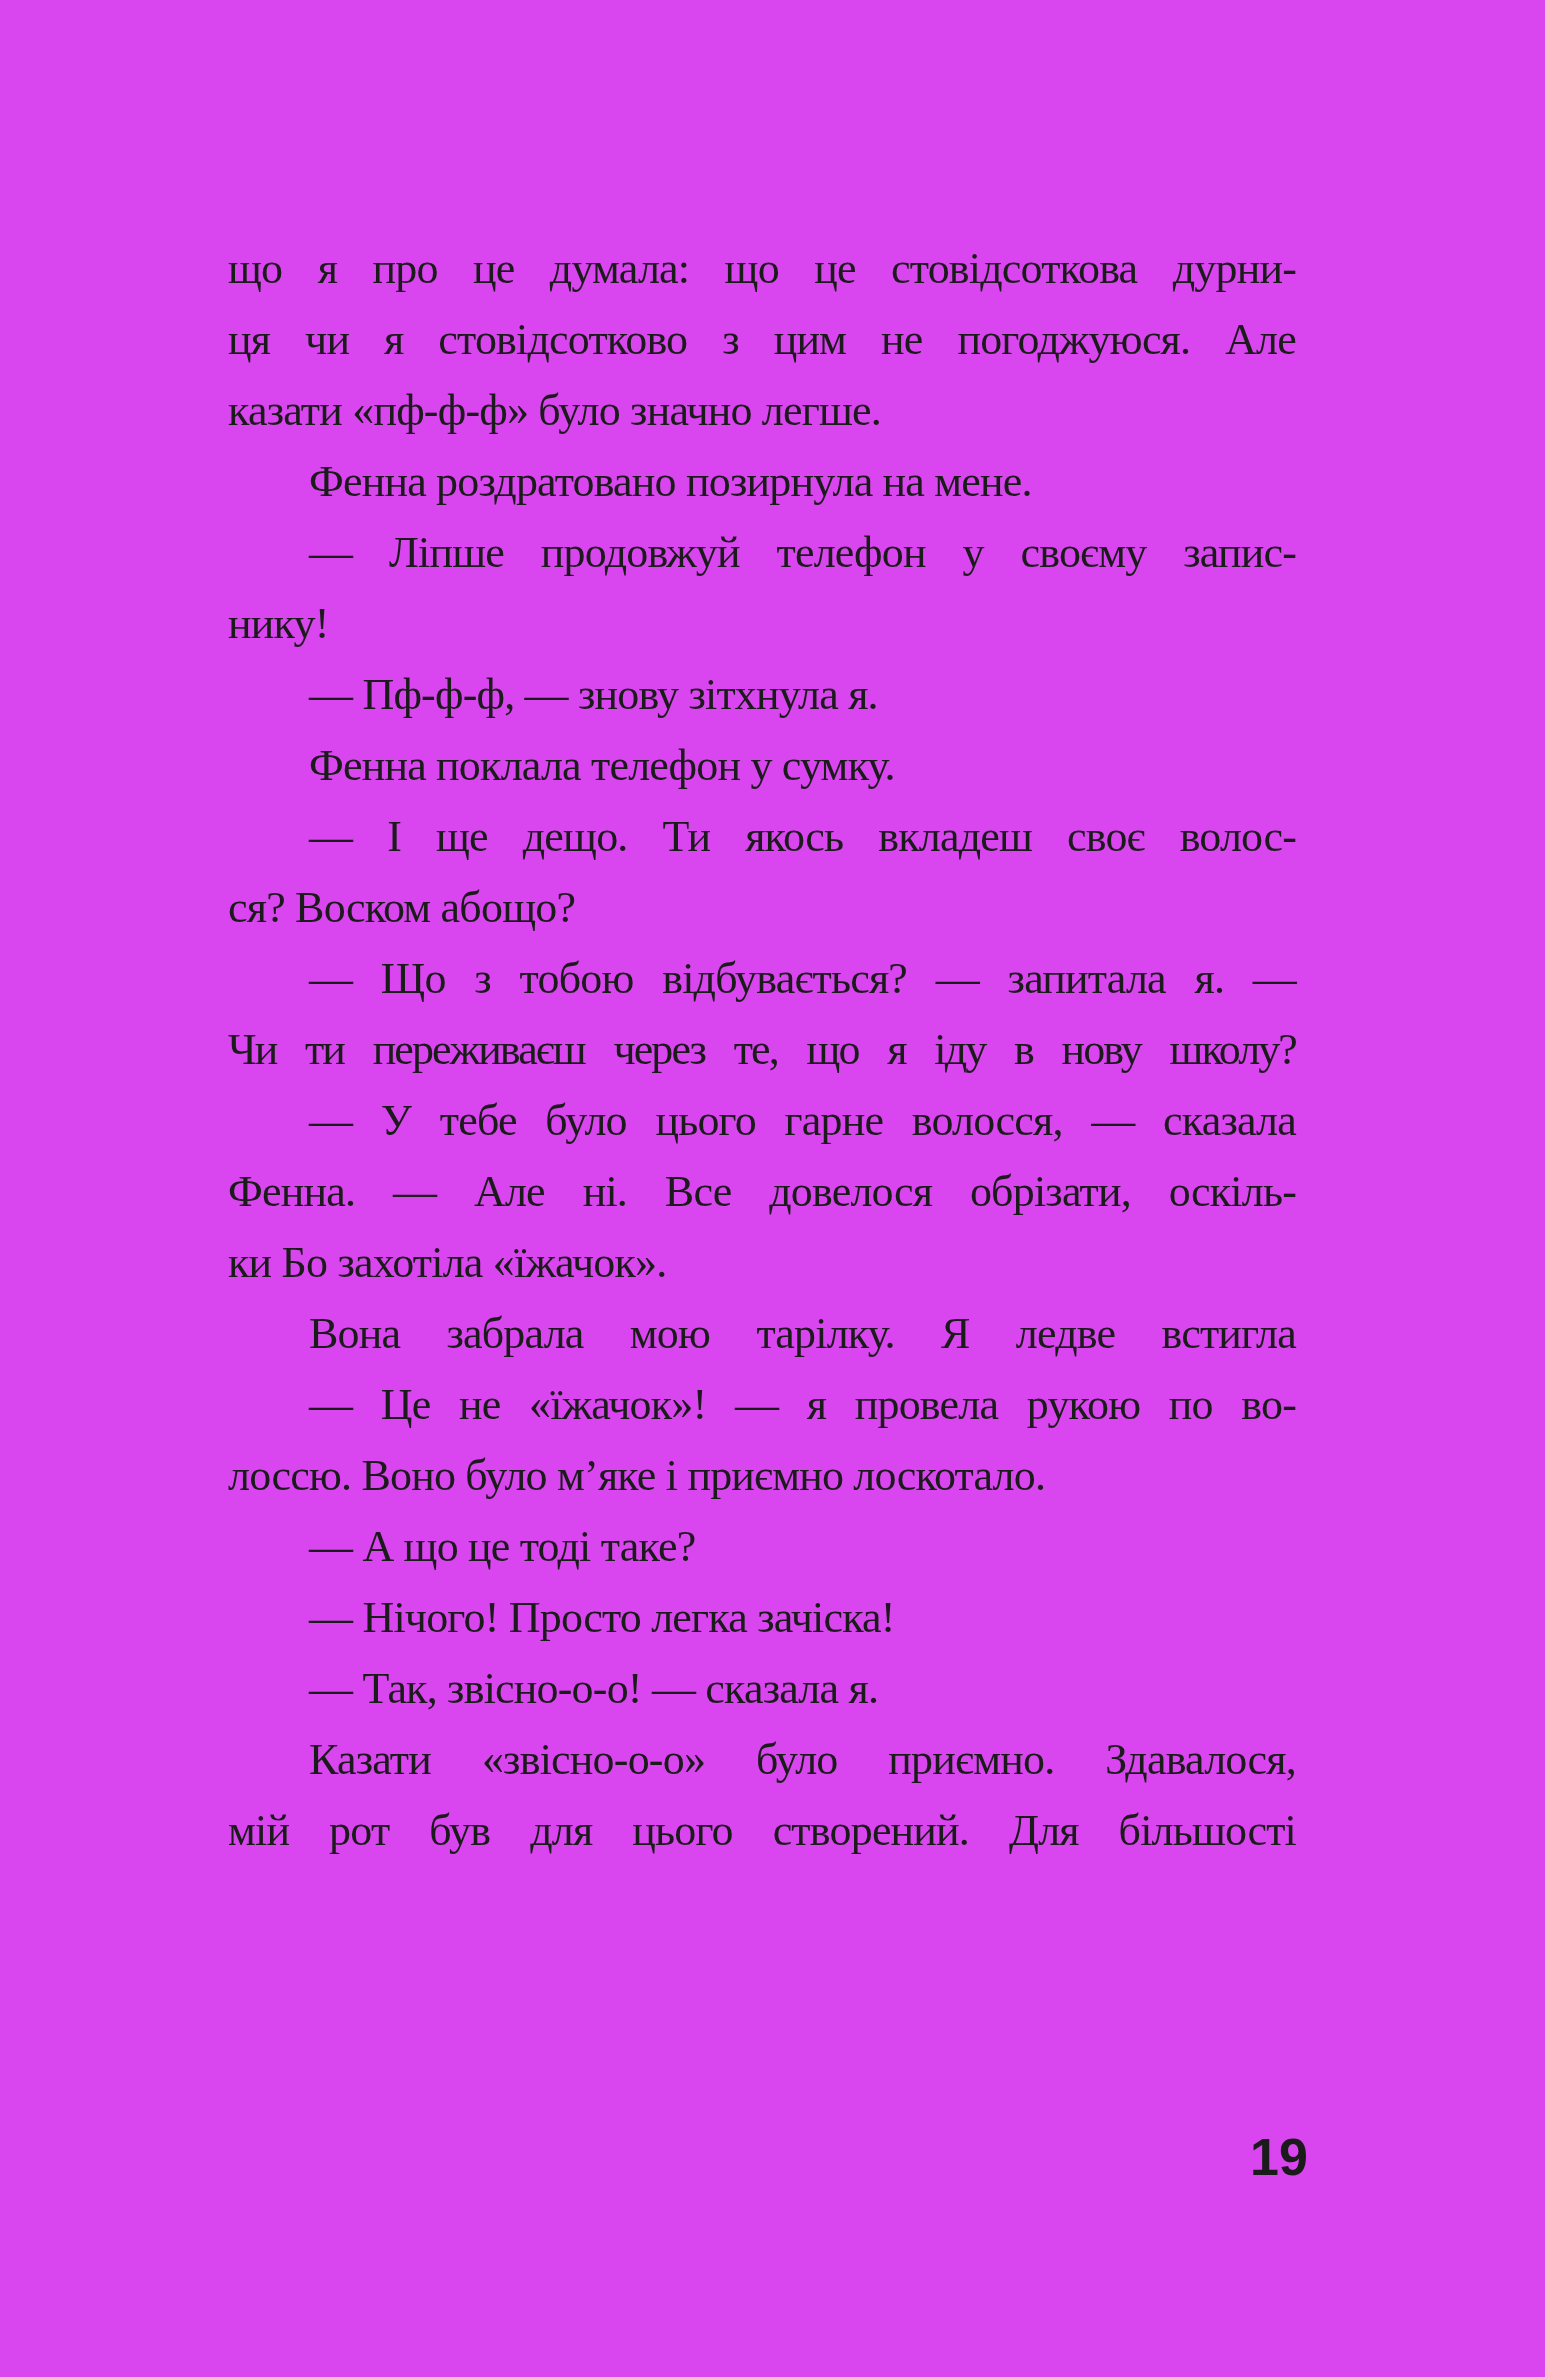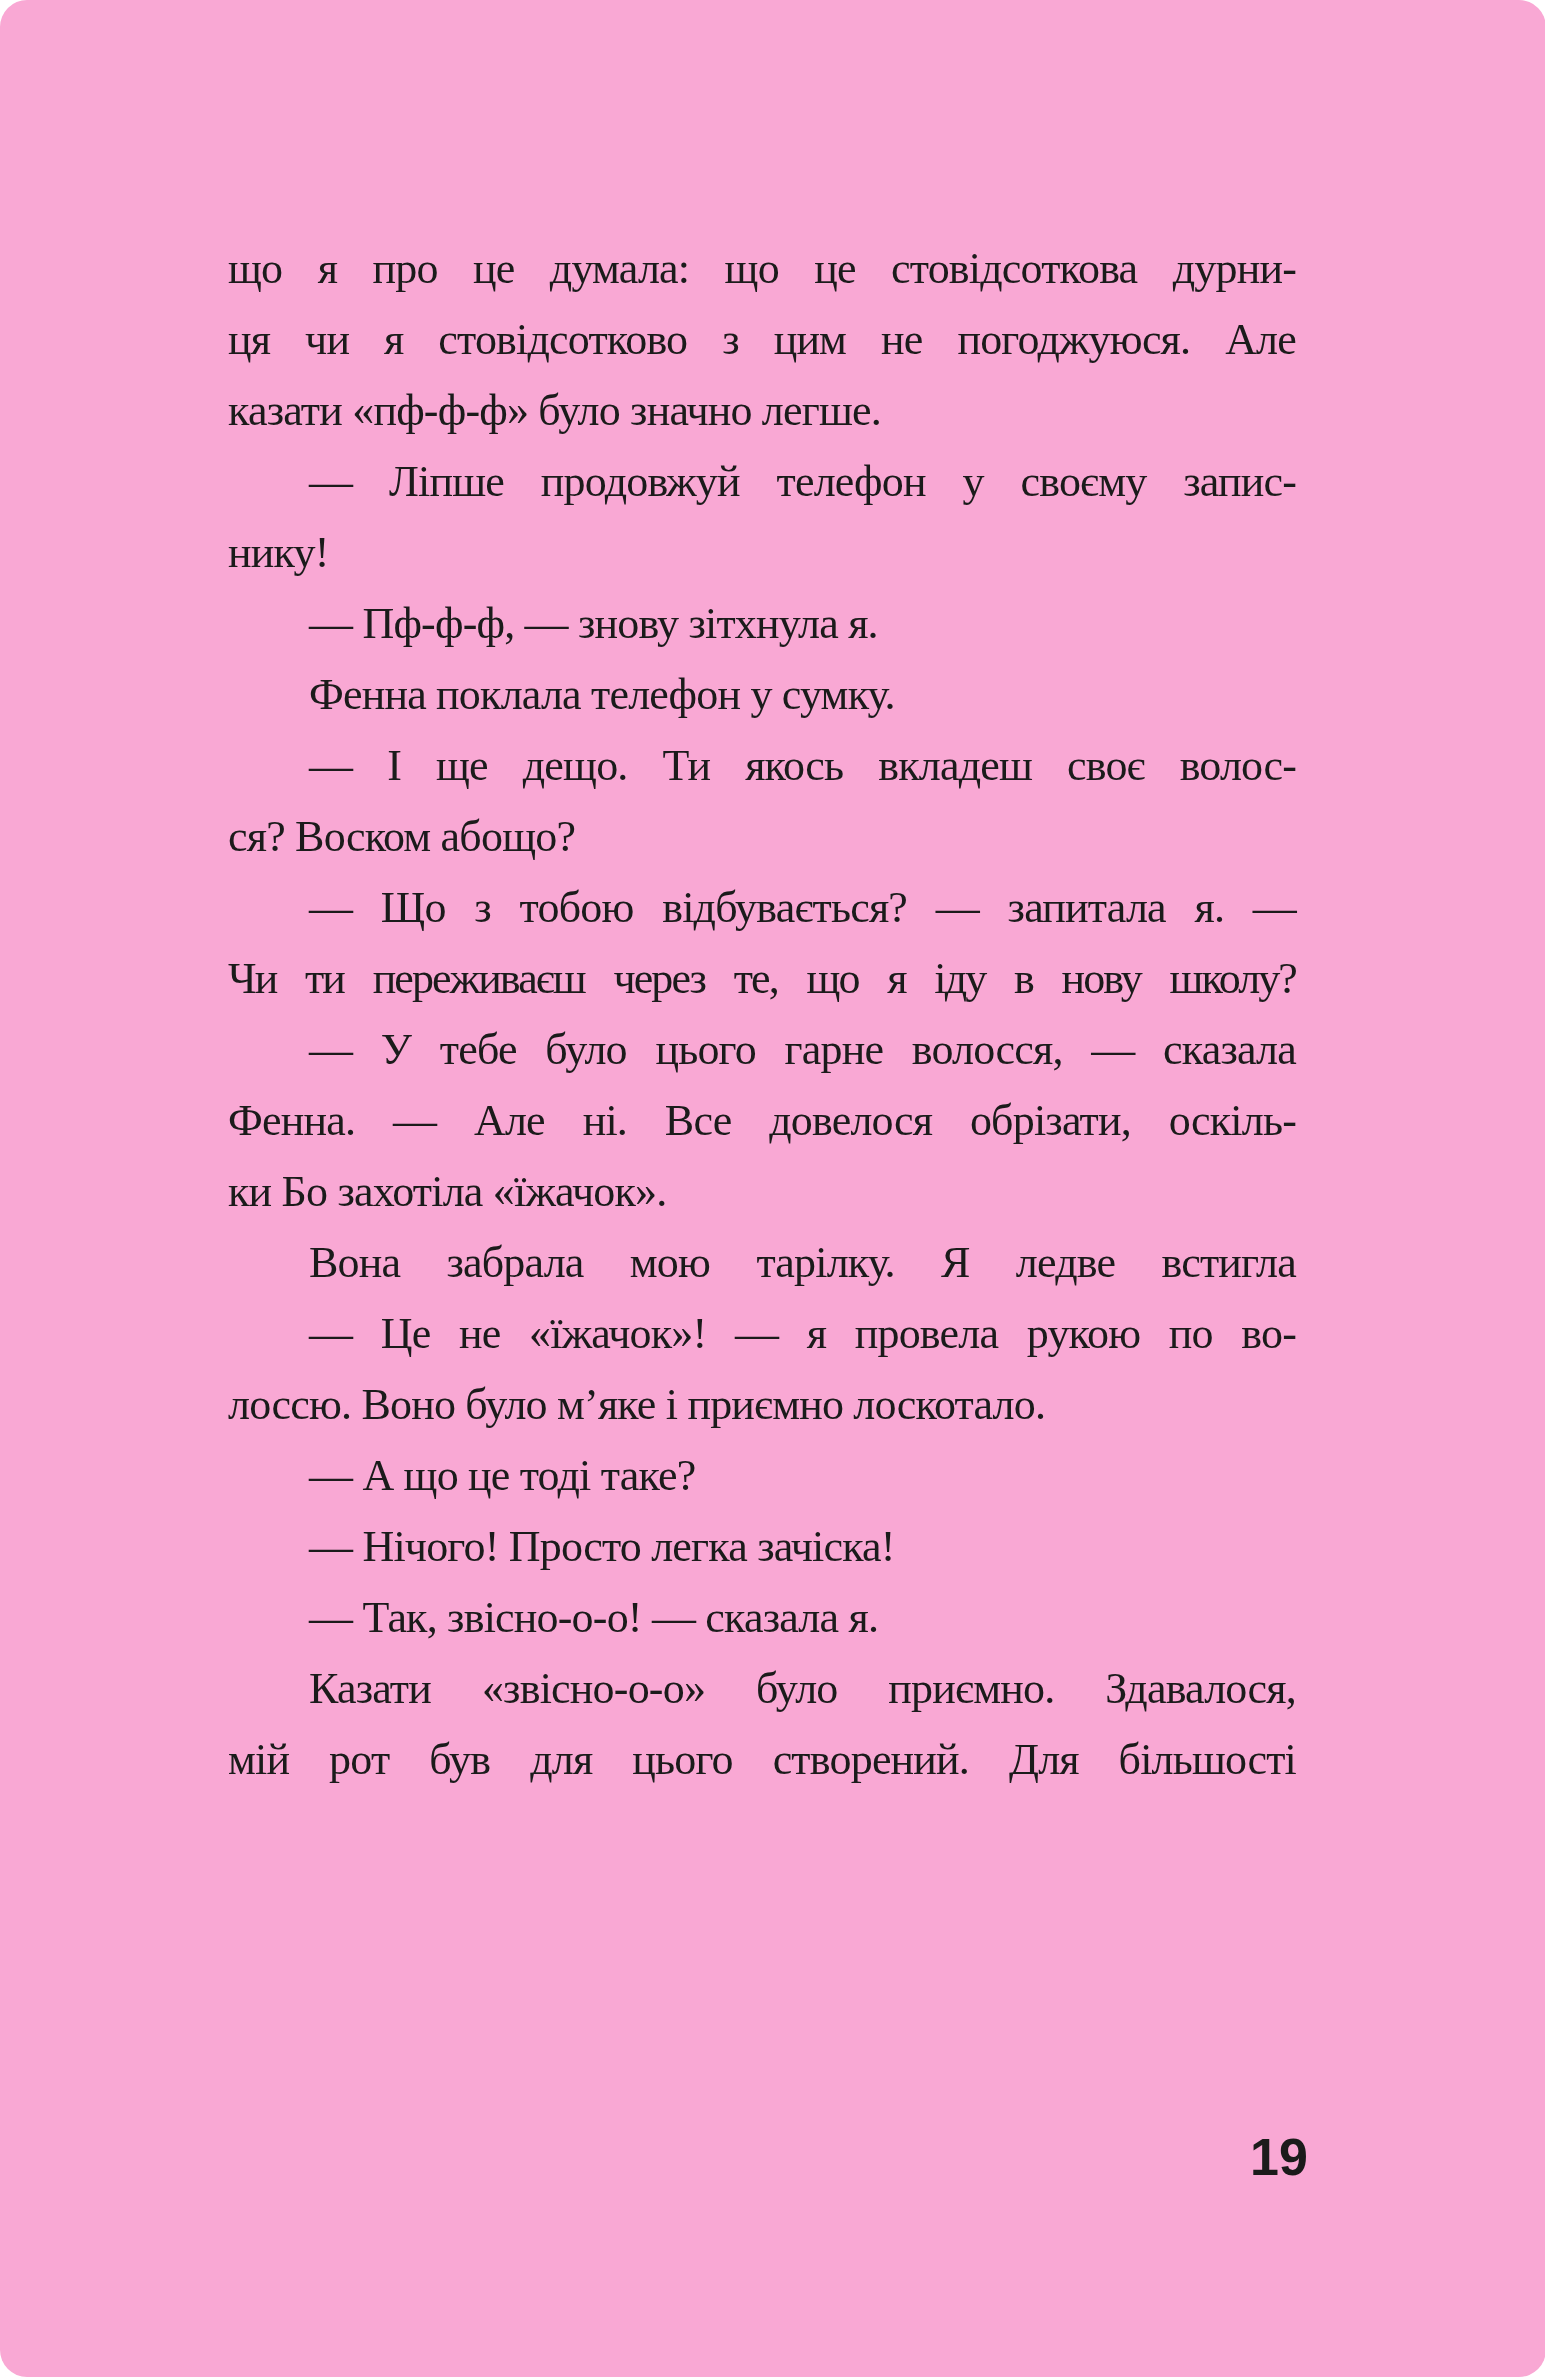--- a/index.html
+++ b/index.html
@@ -11,22 +11,21 @@
     width: 1546px;
     height: 2377px;
     position: relative;
     overflow: hidden;
   }
   .page {
     position: absolute;
     left: 0; top: 0;
     width: 1546px;
     height: 2377px;
-    background: #f9a8d4;
-    border-radius: 27px;
+    background: #d946ef;
   }
   .text-block {
     position: absolute;
     left: 228px;
     top: 233px;
     width: 1068px;
     font-family: "Liberation Serif", "DejaVu Serif", serif;
     font-size: 44px;
     line-height: 71px;
     color: #1b1b1b;
@@ -59,20 +58,21 @@
   }
 </style>
 </head>
 <body>
 
 <div class="page">
   <div class="text-block">
     <span class="line">що я про це думала: що це стовідсоткова дурни-</span>
     <span class="line">ця чи я стовідсотково з цим не погоджуюся. Але</span>
     <span class="line last">казати «пф-ф-ф» було значно легше.</span>
+    <span class="line indent last">Фенна роздратовано позирнула на мене.</span>
     <span class="line indent">— Ліпше продовжуй телефон у своєму запис-</span>
     <span class="line last">нику!</span>
     <span class="line indent last">— Пф-ф-ф, — знову зітхнула я.</span>
     <span class="line indent last">Фенна поклала телефон у сумку.</span>
     <span class="line indent">— І ще дещо. Ти якось вкладеш своє волос-</span>
     <span class="line last">ся? Воском абощо?</span>
     <span class="line indent">— Що з тобою відбувається? — запитала я. —</span>
     <span class="line tight">Чи ти переживаєш через те, що я іду в нову школу?</span>
     <span class="line indent">— У тебе було цього гарне волосся, — сказала</span>
     <span class="line">Фенна. — Але ні. Все довелося обрізати, оскіль-</span>

